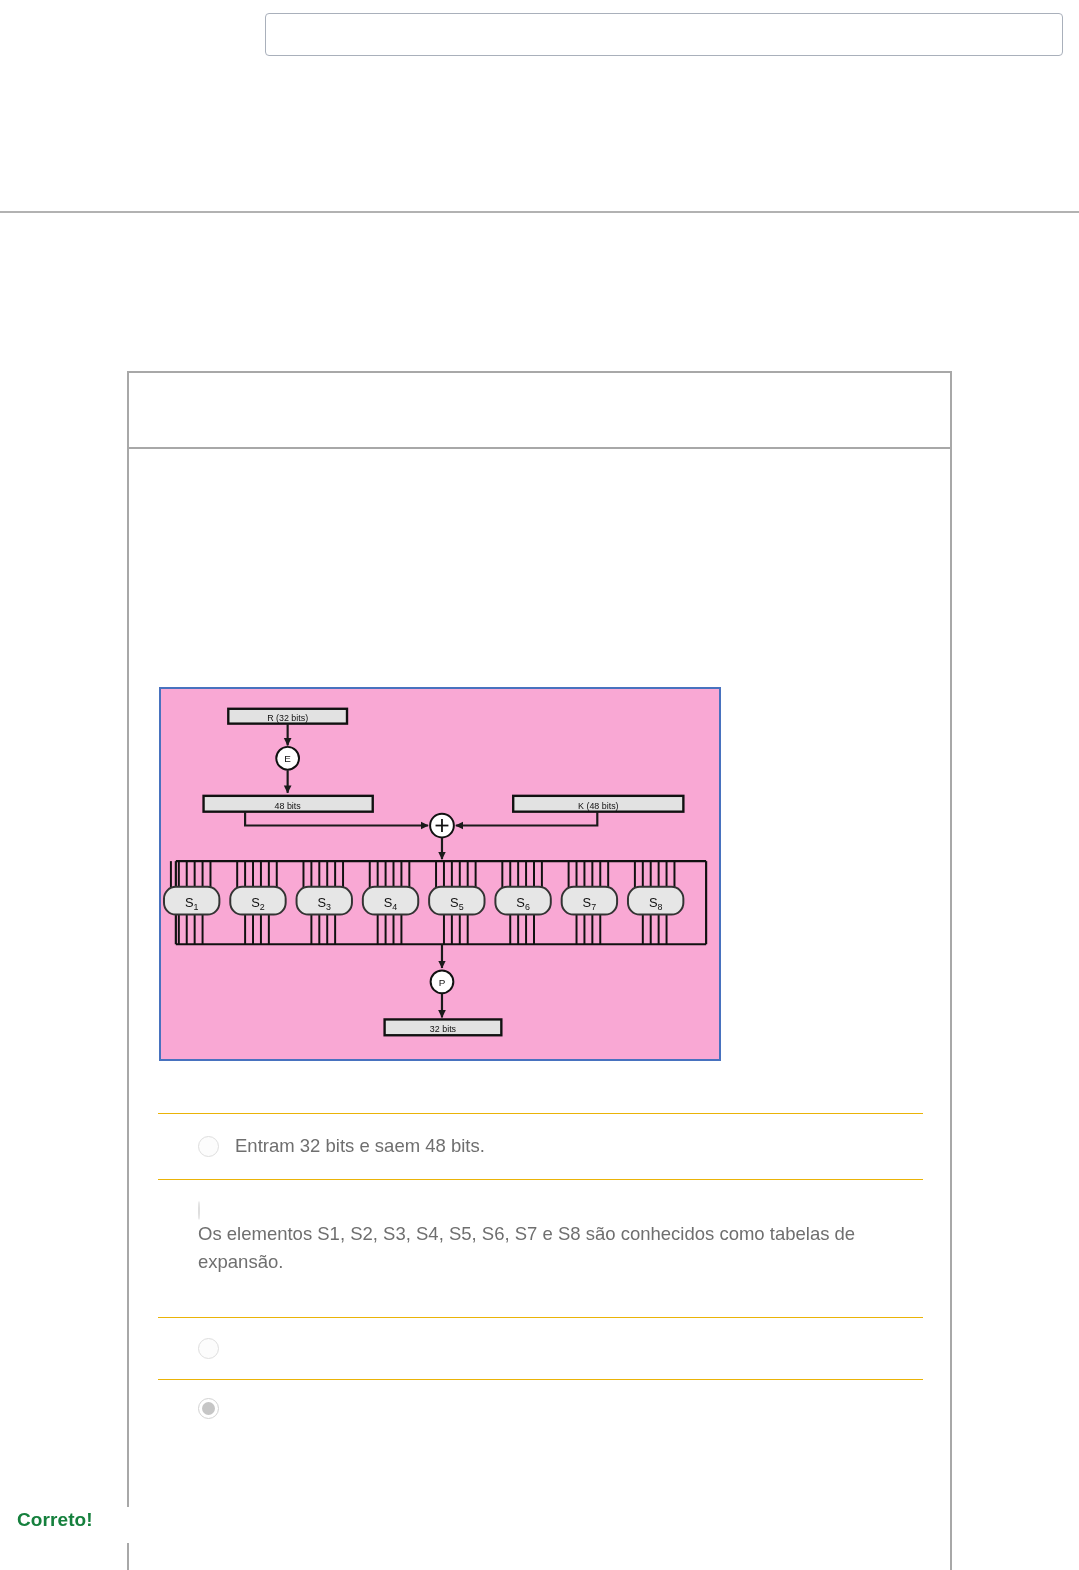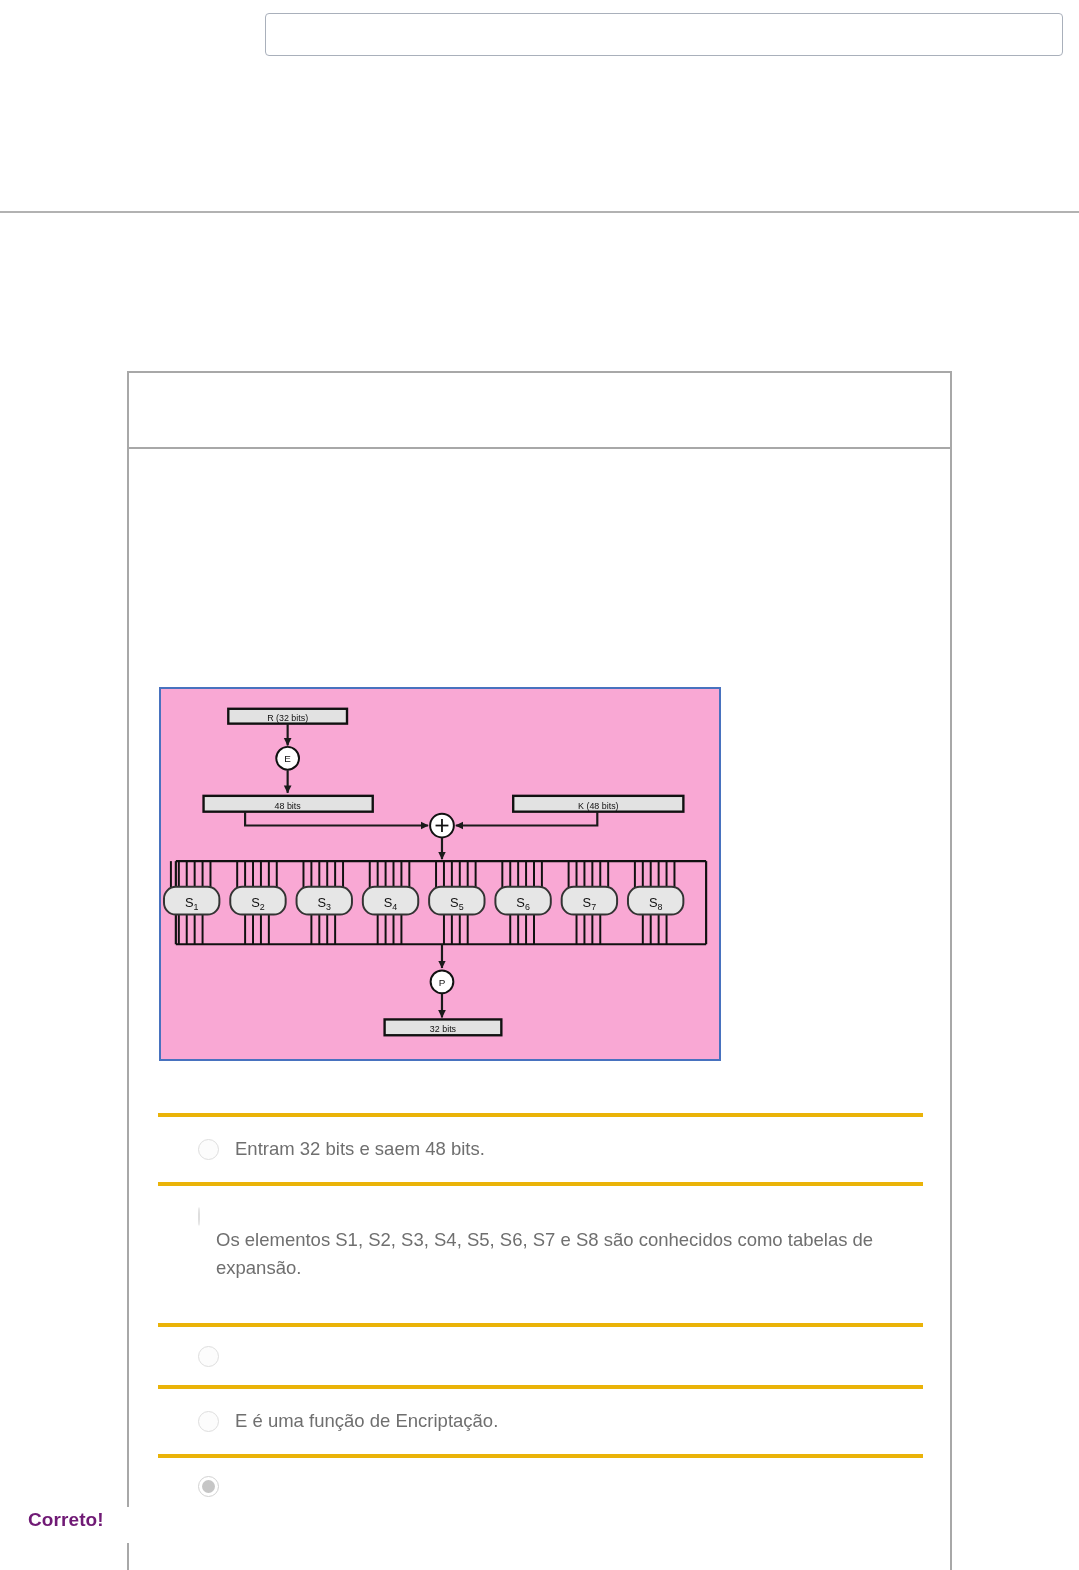--- a/index.html
+++ b/index.html
@@ -71,25 +71,25 @@
     top: 1134px;
     width: 5px;
     height: 36px;
     background: #ffffff;
     z-index: 5;
   }
 
   
   .correto {
     position: absolute;
-    left: 28px;
+    left: 17px;
     top: 1509px;
     font-size: 19px;
     font-weight: bold;
-    color: #701a75;
+    color: #15803d;
     letter-spacing: .1px;
   }
 
   
   .diagram-frame {
     position: absolute;
     left: 159px;
     top: 687px;
     width: 562px;
     height: 374px;
@@ -102,21 +102,21 @@
   .options {
     position: absolute;
     left: 158px;
     top: 1113px;
     width: 765px;
   }
   .option {
     position: relative;
     display: flex;
     align-items: flex-start;
-    border-top: 4px solid #eab308;
+    border-top: 1px solid #eab308;
     padding: 22px 0 22px 40px;
     min-height: 62px;
   }
   .option.inline { align-items: center; padding-top: 18px; padding-bottom: 18px; }
   .option.stacked { display: block; padding: 22px 0 40px 40px; }
 
   .radio {
     flex: 0 0 auto;
     width: 21px; height: 21px;
     border-radius: 50%;
@@ -137,21 +137,21 @@
     width: 13px; height: 13px;
     border-radius: 50%;
     background: #c6c6c6;
   }
   .opt-text {
     font-size: 18.5px;
     color: #6f6f6f;
     line-height: 1.55;
     font-family: "Liberation Sans", sans-serif;
   }
-  .option.stacked .opt-text { max-width: 660px; margin-left: 18px; }
+  .option.stacked .opt-text { max-width: 660px; }
   .option.blank { padding-bottom: 30px; }
 </style>
 </head>
 <body>
 
 <div class="page">
 
   <input class="top-input" value="" placeholder="" style="">
 
   <div class="top-rule"></div>
@@ -339,24 +339,20 @@
 
     <div class="option stacked">
       <span class="radio"></span>
       <div class="opt-text">Os elementos S1, S2, S3, S4, S5, S6, S7 e S8 são conhecidos como tabelas de expansão.</div>
     </div>
 
     <div class="option inline">
       <span class="radio"></span>
     </div>
 
-    <div class="option inline">
-      <span class="radio"></span>
-      <span class="opt-text">E é uma função de Encriptação.</span>
-    </div>
 
     <div class="option inline blank">
       <span class="radio checked"></span>
       <span class="opt-text"></span>
     </div>
 
   </div>
 
 </div>
 

